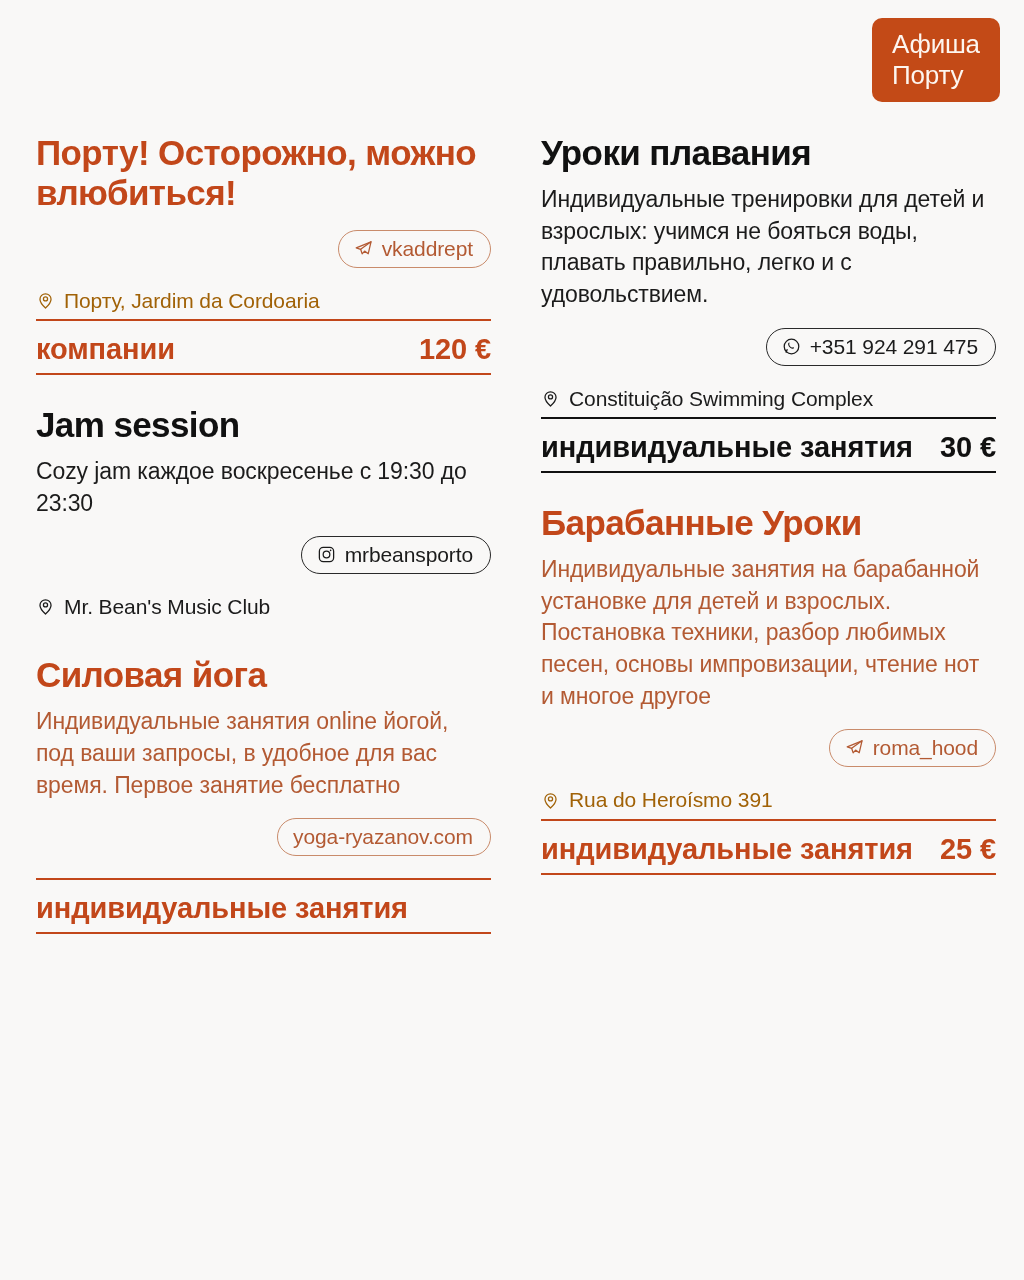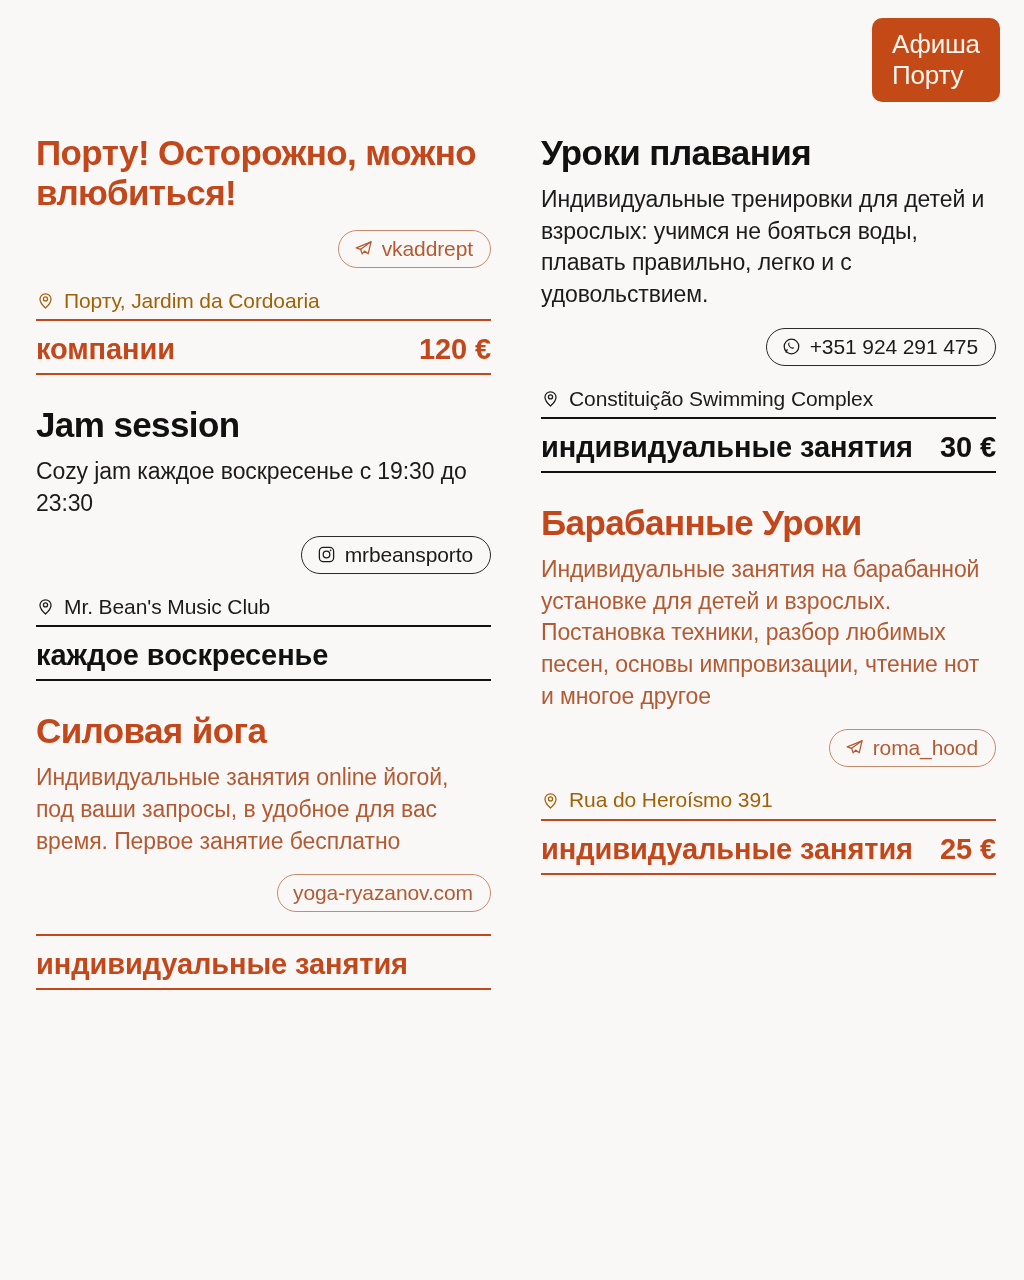--- a/index.html
+++ b/index.html
@@ -172,23 +172,20 @@
           </a></div>
         <div class="loc">
           <span style="display: flex;">
             <svg width="19" height="19" viewBox="0 0 24 24" fill="none" stroke="currentColor" stroke-width="1.6" stroke-linecap="round" stroke-linejoin="round">
               <path d="M12 21.5s7-6.1 7-11a7 7 0 1 0-14 0c0 4.9 7 11 7 11z"></path>
               <path d="M12 12.6a2.6 2.6 0 1 0 0-5.2 2.6 2.6 0 0 0 0 5.2z"></path>
             </svg>
           </span>
           <span>Mr. Bean's Music Club</span>
         </div>
-        <div class="footer-bar">
-          <span>каждое воскресенье</span>
-        </div>
       </div>
       <div class="card theme-orange">
         <div class="card-title">Силовая йога</div>
         <div class="card-desc">Индивидуальные занятия online йогой, под ваши запросы, в удобное для вас время. Первое занятие бесплатно</div>
         <div class="pill-row"><a class="pill">
             <span>yoga-ryazanov.com</span>
           </a></div>
         <div class="footer-bar spaced">
           <span>индивидуальные занятия</span>
         </div>

